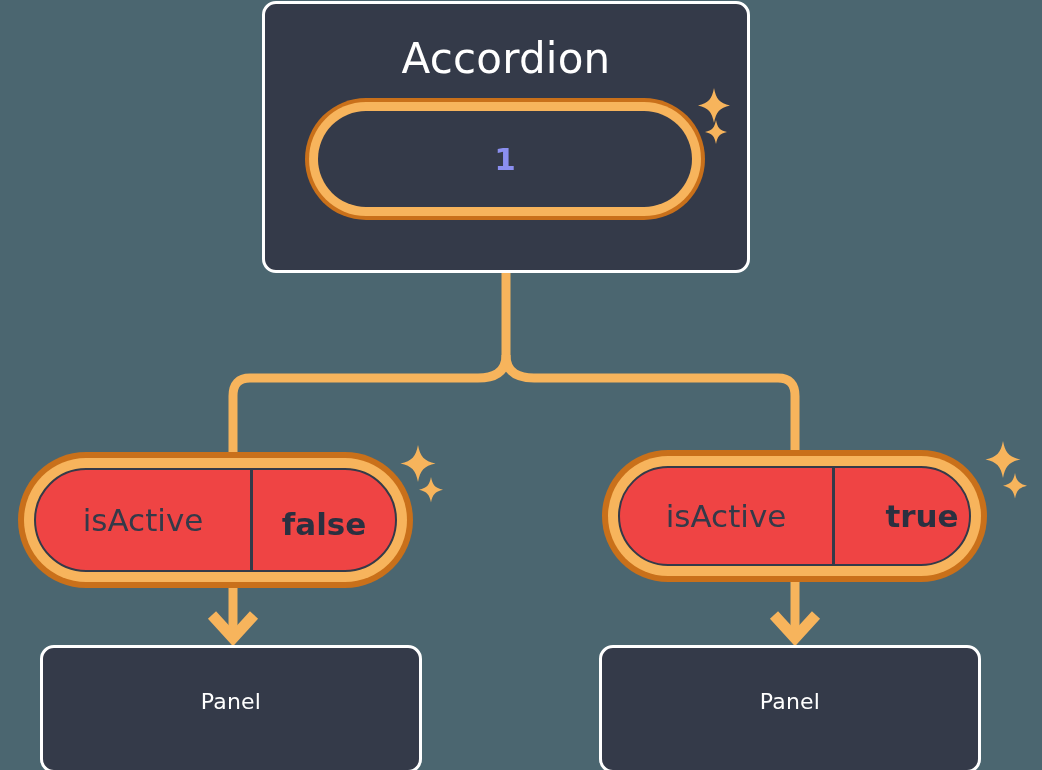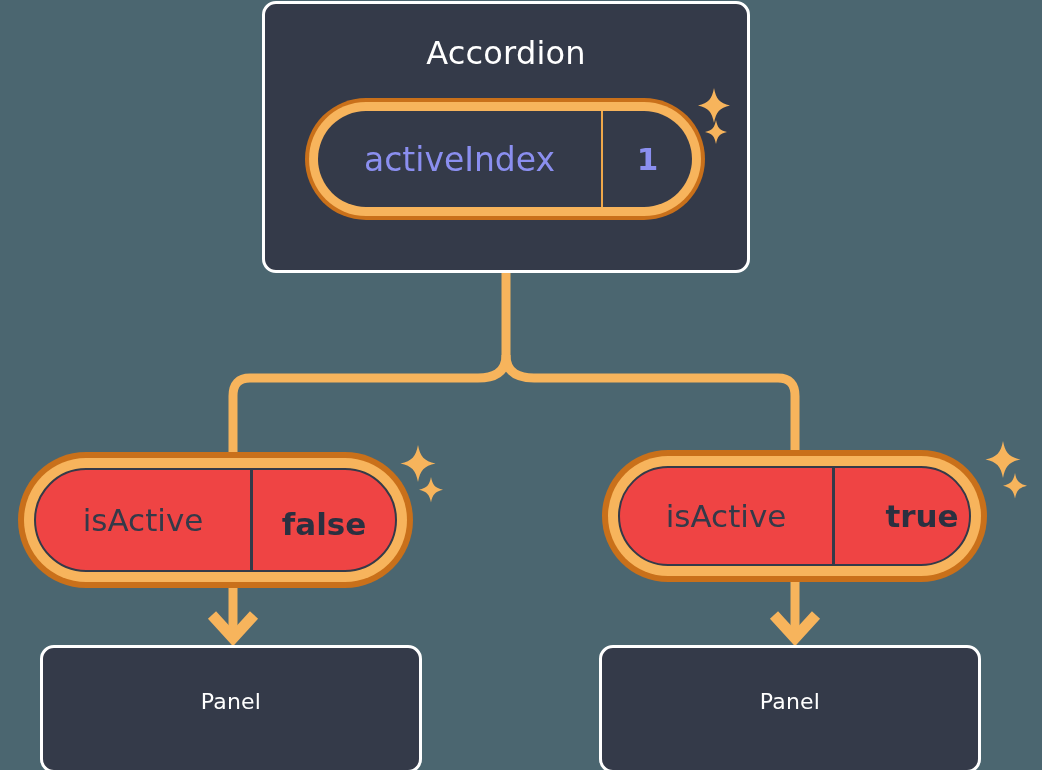--- a/index.html
+++ b/index.html
@@ -51,21 +51,21 @@
   }
 
   #accordion-box {
     left: 262px;
     top: 1px;
     width: 488px;
     height: 272px;
   }
   #accordion-box .node-title {
     top: 30px;
-    font-size: 32px;
+    font-size: 42px;
   }
 
   .panel-box {
     width: 382px;
     height: 128px;
     border-radius: 14px;
   }
   #panel-left  { left: 40px;  top: 645px; }
   #panel-right { left: 599px; top: 645px; }
   .panel-box .node-title {
@@ -208,21 +208,20 @@
   </svg>
 
   <div id="accordion-box" class="node-box">
     <div class="node-title">Accordion</div>
   </div>
 
   <div id="pill-active" class="pill">
     <div class="pill-outer"></div>
     <div class="pill-inner"></div>
     <div class="pill-face">
-      <div class="pill-key">activeIndex</div>
       <div class="pill-val">1</div>
     </div>
   </div>
 
   <svg class="sparkle" style="left:694px; top:86px;" width="40" height="42" viewBox="0 0 40 42">
     <path d="M20 2 C22 13 25.5 17 36 19.5 C25.5 22 22 26 20 37 C18 26 14.5 22 4 19.5 C14.5 17 18 13 20 2 Z" fill="#f7b45c"></path>
   </svg>
   <svg class="sparkle" style="left:701px; top:117px;" width="30" height="32" viewBox="0 0 30 32">
     <path d="M15 3 C16.4 10.6 18.6 13.2 26 15 C18.6 16.8 16.4 19.4 15 27 C13.6 19.4 11.4 16.8 4 15 C11.4 13.2 13.6 10.6 15 3 Z" fill="#f7b45c"></path>
   </svg>

